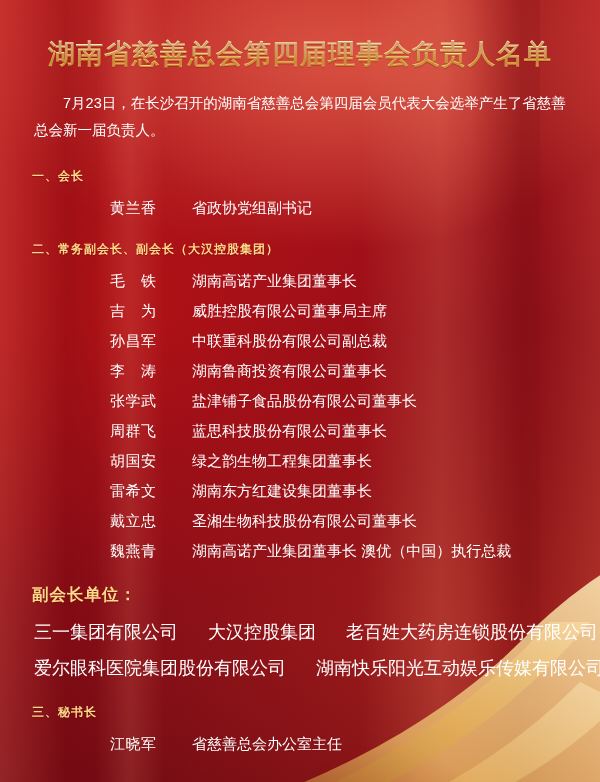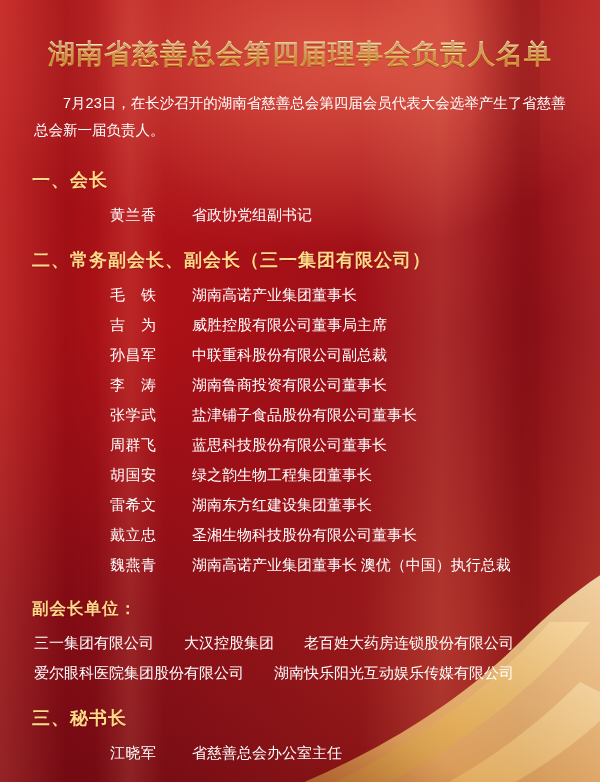--- a/index.html
+++ b/index.html
@@ -83,21 +83,21 @@
     color: #ffffff;
     font-size: 14.5px;
     line-height: 1.85;
     text-indent: 2em;
     margin: 0 6px 24px 6px;
     font-family: "Liberation Sans", sans-serif;
   }
   .section-head {
     color: #ffd98a;
     font-weight: bold;
-    font-size: 18px;
+    font-size: 12px;
     margin: 18px 0 8px 4px;
     letter-spacing: 1px;
     text-shadow: 0 1px 1px rgba(90,10,0,0.45);
   }
   .section-head.sub {
     font-size: 16.5px;
   }
   .entry-list {
     margin: 0 0 2px 0;
     padding: 0;
@@ -111,25 +111,24 @@
     line-height: 2.0;
     padding-left: 82px;
   }
   .entry .nm {
     width: 82px;
     flex: 0 0 82px;
     letter-spacing: 0.5px;
   }
   .entry .ttl {
     flex: 1 1 auto;
-    font-family: Liberation Serif, serif;
   }
   .units {
     color: #ffffff;
-    font-size: 15px;
+    font-size: 18px;
     line-height: 2.0;
     margin: 0 0 0 4px;
   }
   .units-row {
     display: flex;
     gap: 30px;
     flex-wrap: nowrap;
   }
   .units-row .u { white-space: nowrap; }
   .units-row.r1 { padding-left: 2px; }
@@ -172,21 +171,21 @@
     <p class="intro">7月23日，在长沙召开的湖南省慈善总会第四届会员代表大会选举产生了省慈善总会新一届负责人。</p>
 
     <div class="section-head">一、会长</div>
     <ul class="entry-list">
       <li class="entry">
         <span class="nm">黄兰香</span>
         <span class="ttl">省政协党组副书记</span>
       </li>
     </ul>
 
-    <div class="section-head">二、常务副会长、副会长（三一集团有限公司）</div>
+    <div class="section-head">二、常务副会长、副会长（大汉控股集团）</div>
     <ul class="entry-list">
       <li class="entry">
         <span class="nm">毛　铁</span>
         <span class="ttl">湖南高诺产业集团董事长</span>
       </li>
       <li class="entry">
         <span class="nm">吉　为</span>
         <span class="ttl">威胜控股有限公司董事局主席</span>
       </li>
       <li class="entry">

